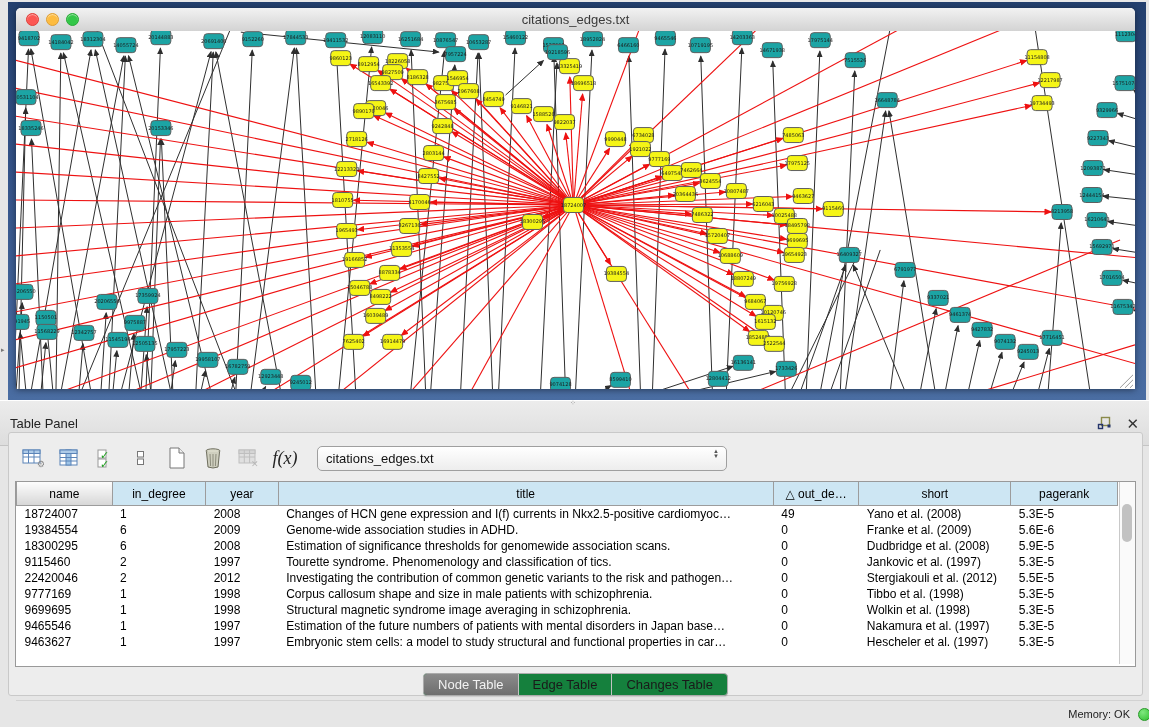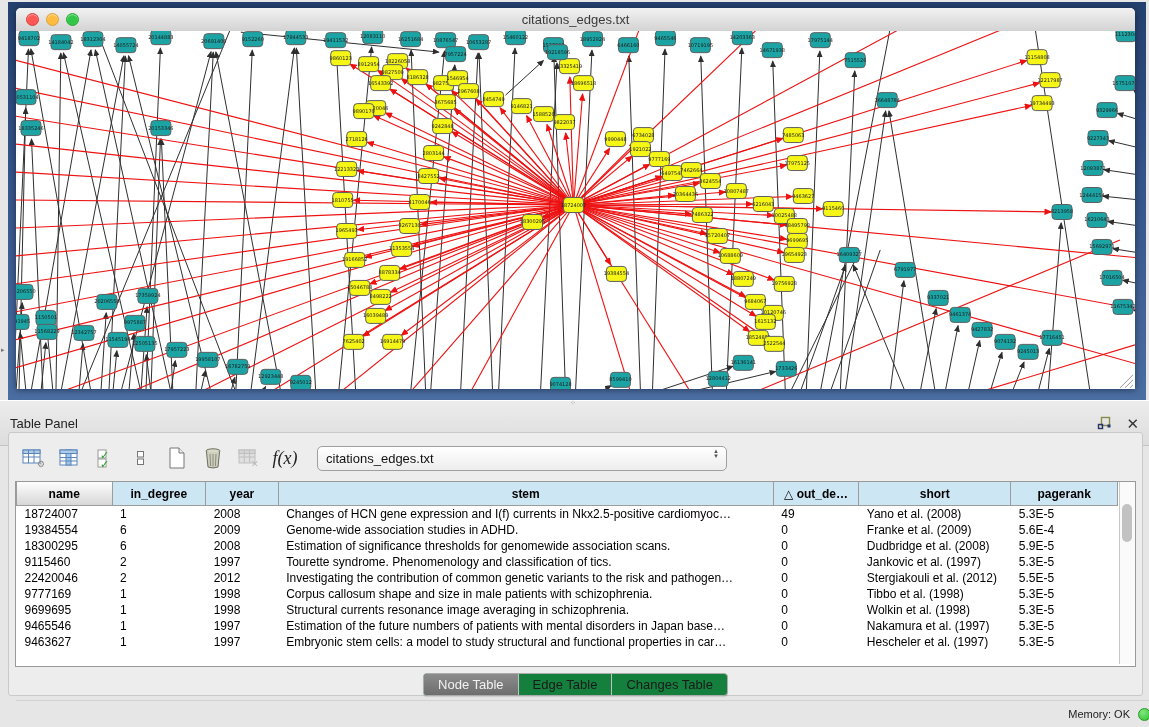--- a/index.html
+++ b/index.html
@@ -31,21 +31,21 @@
   .tp-close{font-size:15px;font-weight:bold;color:#333;line-height:1;}
   .tp-body{position:absolute;left:8px;top:32px;width:1133px;height:262px;background:#ededed;border:1px solid #c9c9c9;border-radius:3px;}
   .toolbar{display:flex;align-items:center;gap:12px;padding:10px 12px 8px 12px;height:30px;}
   .tb-icon{width:24px;height:24px;display:flex;align-items:center;justify-content:center;cursor:pointer;}
   .fx{font-family:"Liberation Serif",serif;font-style:italic;font-size:18px;color:#222;}
   .combo{margin-left:8px;width:392px;height:23px;border:1px solid #9f9f9f;border-radius:5px;background:linear-gradient(180deg,#ffffff,#ededed);display:flex;align-items:center;padding:0 8px;font-size:13px;color:#111;position:relative;}
   .combo .arrows{position:absolute;right:7px;top:2px;font-size:6px;color:#555;line-height:0.95;text-align:center;}
 
   .grid{position:absolute;left:6px;top:48px;width:1119px;height:184px;background:#fff;border:1px solid #999;}
   table.data{border-collapse:collapse;table-layout:fixed;width:1102px;font-size:12px;color:#000;}
-  table.data th{height:21px;background:#cde6f3;border:1px solid #9c9c9c;border-top:none;font-weight:bold;font-size:12px;text-align:center;overflow:hidden;white-space:nowrap;}
+  table.data th{height:21px;background:#cde6f3;border:1px solid #9c9c9c;border-top:none;font-weight:normal;font-size:12px;text-align:center;overflow:hidden;white-space:nowrap;}
   table.data th.first{background:linear-gradient(180deg,#fdfdfd,#d7d7d7);}
   table.data td{height:16px;padding:0 4px 0 8px;white-space:nowrap;overflow:hidden;text-overflow:clip;}
   .c0{width:95px;}.c1{width:93px;}.c2{width:72px;}.c3{width:492px;}.c4{width:85px;}.c5{width:151px;}.c6{width:106px;}
   .vscroll{position:absolute;right:0;top:0;width:15px;height:182px;background:#fafafa;border-left:1px solid #c9c9c9;}
   .vthumb{position:absolute;left:2px;top:22px;width:10px;height:38px;background:#c2c2c2;border-radius:5px;}
 
   .tabs-row{position:absolute;left:0;top:240px;width:100%;display:flex;justify-content:center;}
   .seg{display:flex;border:1px solid #ababab;border-radius:4px;overflow:hidden;background:#15803d;box-shadow:0 1px 1px rgba(0,0,0,.12);}
   .seg .tab{padding:3px 14px;font-size:13px;color:#1a1a1a;border-right:1px solid #c2c2c2;cursor:pointer;}
   .seg .tab:last-child{border-right:none;}
@@ -921,21 +921,21 @@
               <col class="c3">
               <col class="c4">
               <col class="c5">
               <col class="c6">
             </colgroup>
           <thead>
               <tr id="table-head-row">
                 <th class="first">name</th>
                 <th>in_degree</th>
                 <th>year</th>
-                <th>stem</th>
+                <th>title</th>
                 <th>△ out_de…</th>
                 <th>short</th>
                 <th>pagerank</th>
               </tr>
             </thead>
           <tbody id="table-body">
               <tr>
                 <td>18724007</td>
                 <td>1</td>
                 <td>2008</td>
@@ -944,21 +944,21 @@
                 <td>Yano et al. (2008)</td>
                 <td>5.3E-5</td>
               </tr>
               <tr>
                 <td>19384554</td>
                 <td>6</td>
                 <td>2009</td>
                 <td>Genome-wide association studies in ADHD.</td>
                 <td>0</td>
                 <td>Franke et al. (2009)</td>
-                <td>5.6E-4</td>
+                <td>5.6E-6</td>
               </tr>
               <tr>
                 <td>18300295</td>
                 <td>6</td>
                 <td>2008</td>
                 <td>Estimation of significance thresholds for genomewide association scans.</td>
                 <td>0</td>
                 <td>Dudbridge et al. (2008)</td>
                 <td>5.9E-5</td>
               </tr>
@@ -986,21 +986,21 @@
                 <td>1998</td>
                 <td>Corpus callosum shape and size in male patients with schizophrenia.</td>
                 <td>0</td>
                 <td>Tibbo et al. (1998)</td>
                 <td>5.3E-5</td>
               </tr>
               <tr>
                 <td>9699695</td>
                 <td>1</td>
                 <td>1998</td>
-                <td>Structural currents resonance image averaging in schizophrenia.</td>
+                <td>Structural magnetic syndrome image averaging in schizophrenia.</td>
                 <td>0</td>
                 <td>Wolkin et al. (1998)</td>
                 <td>5.3E-5</td>
               </tr>
               <tr>
                 <td>9465546</td>
                 <td>1</td>
                 <td>1997</td>
                 <td>Estimation of the future numbers of patients with mental disorders in Japan base…</td>
                 <td>0</td>

